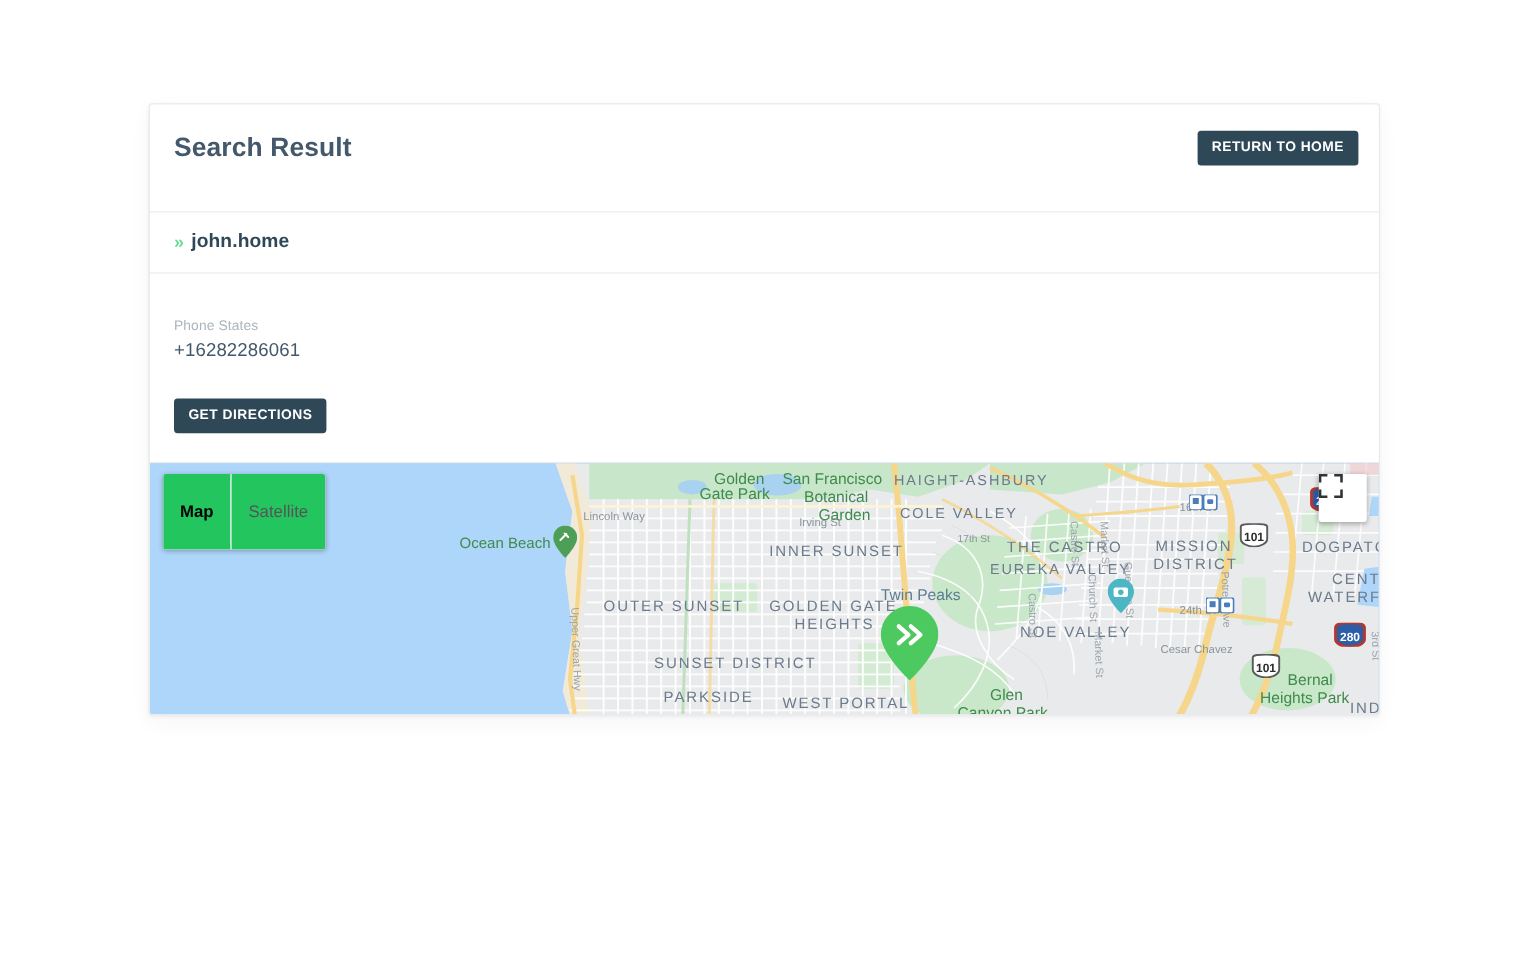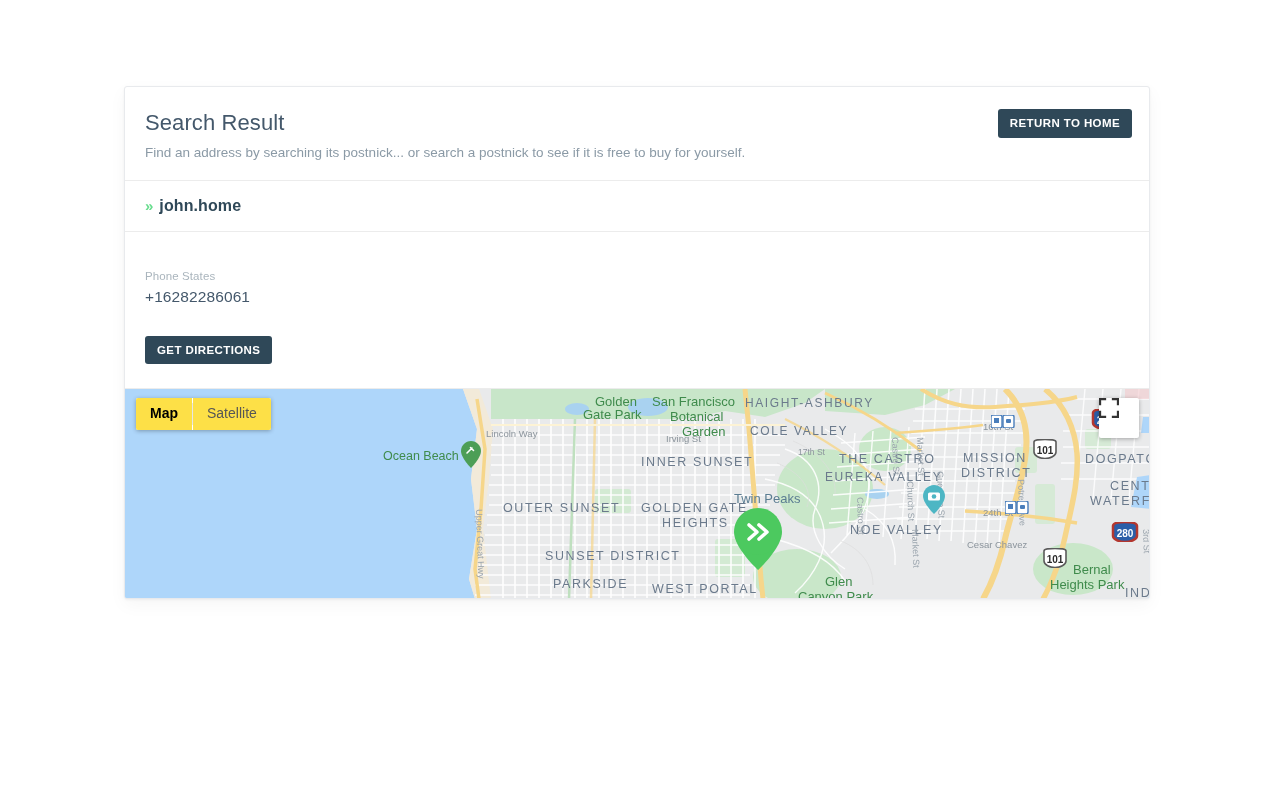--- a/index.html
+++ b/index.html
@@ -29,21 +29,21 @@
   
   .card-head {
     position: relative;
     padding: 22px 24px 18px 20px;
     border-bottom: 1px solid #ececec;
     min-height: 90px;
   }
   .page-title {
     margin: 0;
     font-size: 22px;
-    font-weight: 400;
+    font-weight: 700;
     color: #44586b;
     letter-spacing: .1px;
     line-height: 1.25;
   }
   .page-subtitle {
     margin: 7px 0 0 0;
     font-size: 13.5px;
     color: #8b9aa6;
     font-weight: 400;
     line-height: 1.35;
@@ -126,25 +126,25 @@
     position: absolute;
     left: 11px; top: 9px;
     display: flex;
     background: #ffffff;
     border-radius: 2px;
     box-shadow: 0 1px 4px rgba(0,0,0,0.3);
     overflow: hidden;
     z-index: 6;
   }
   .map-type-btn {
-    padding: 8px 14px;
+    padding: 24px 14px;
     font-size: 14px;
     color: #565656;
     cursor: pointer;
-    background: #fde047;
+    background: #22c55e;
     border: none;
     font-family: "Liberation Sans", sans-serif;
     line-height: 1.1;
   }
   .map-type-btn.active { color: #000; font-weight: 700; }
   .map-type-sep { width: 1px; background: #e6e6e6; margin: 5px 0; }
 
   .fullscreen-btn {
     position: absolute;
     right: 10px; top: 9px;
@@ -173,21 +173,20 @@
 </style>
 </head>
 <body>
 
 <div class="page">
 
   <div class="card">
 
     <div class="card-head">
       <h1 class="page-title">Search Result</h1>
-      <p class="page-subtitle">Find an address by searching its postnick... or search a postnick to see if it is free to buy for yourself.</p>
       <button class="btn btn-return">RETURN TO HOME</button>
     </div>
 
     <div class="nick-row">
       <span class="nick-chevrons">»</span>
       <span class="nick-name">john.home</span>
     </div>
 
     <div class="details">
 

